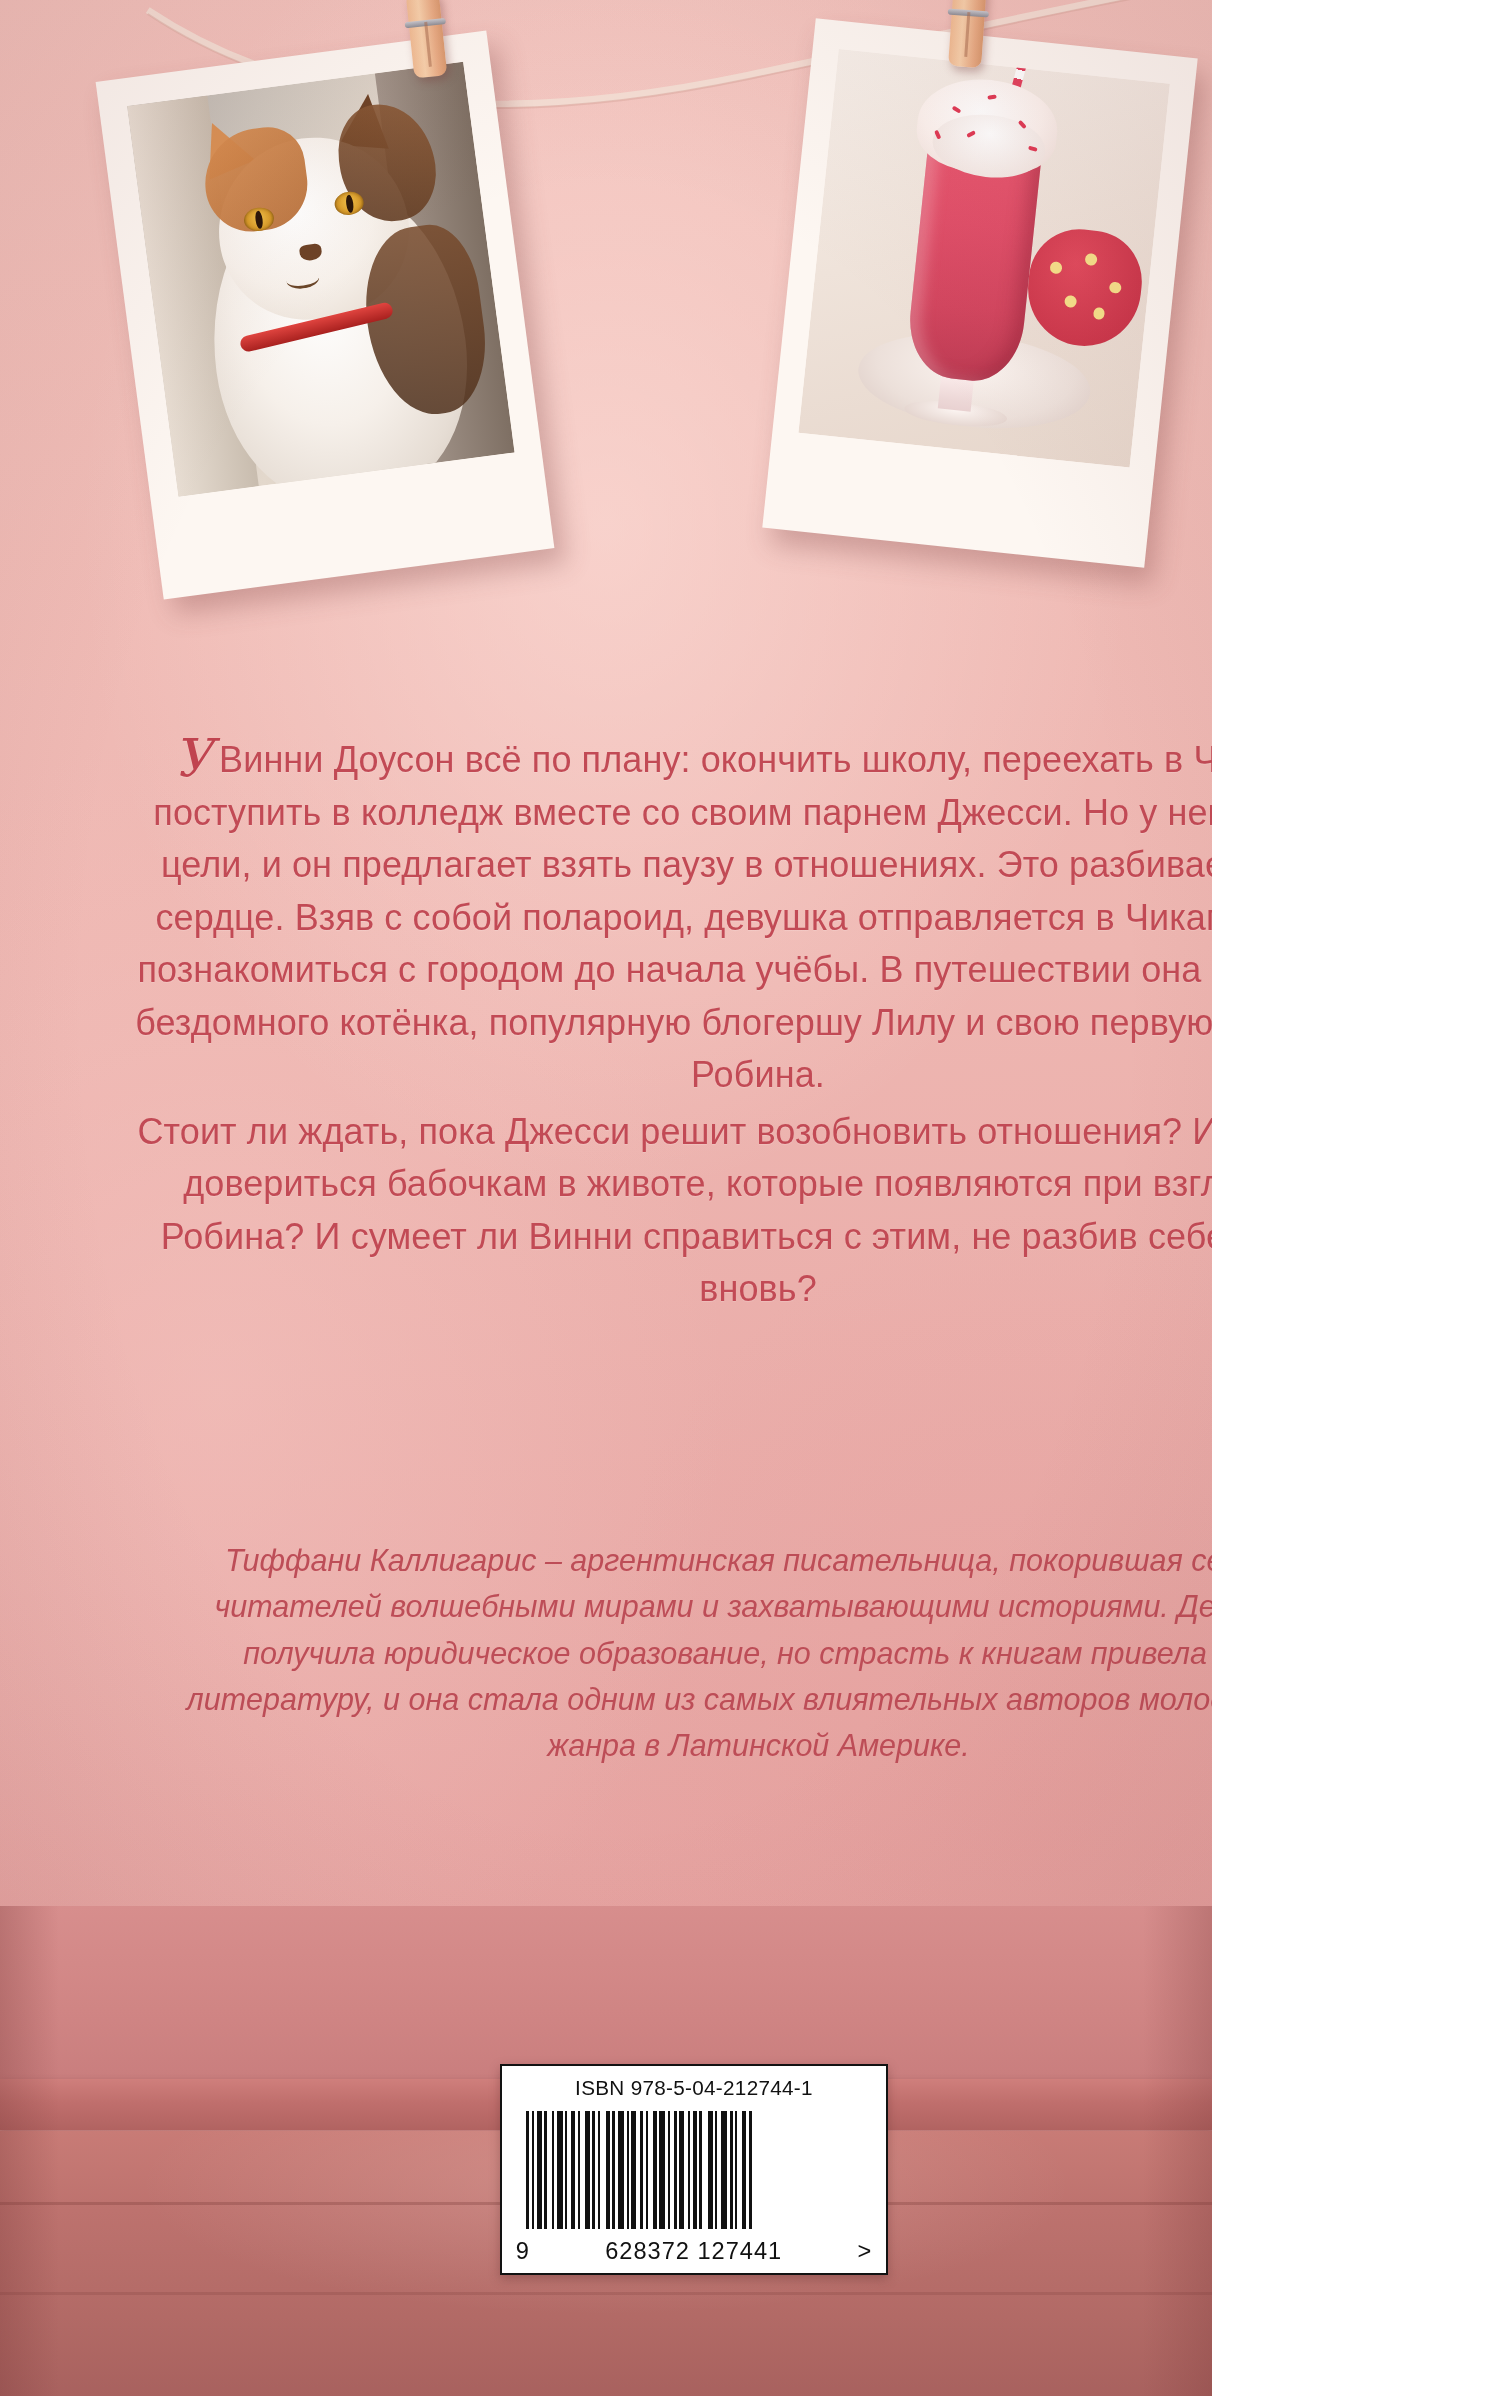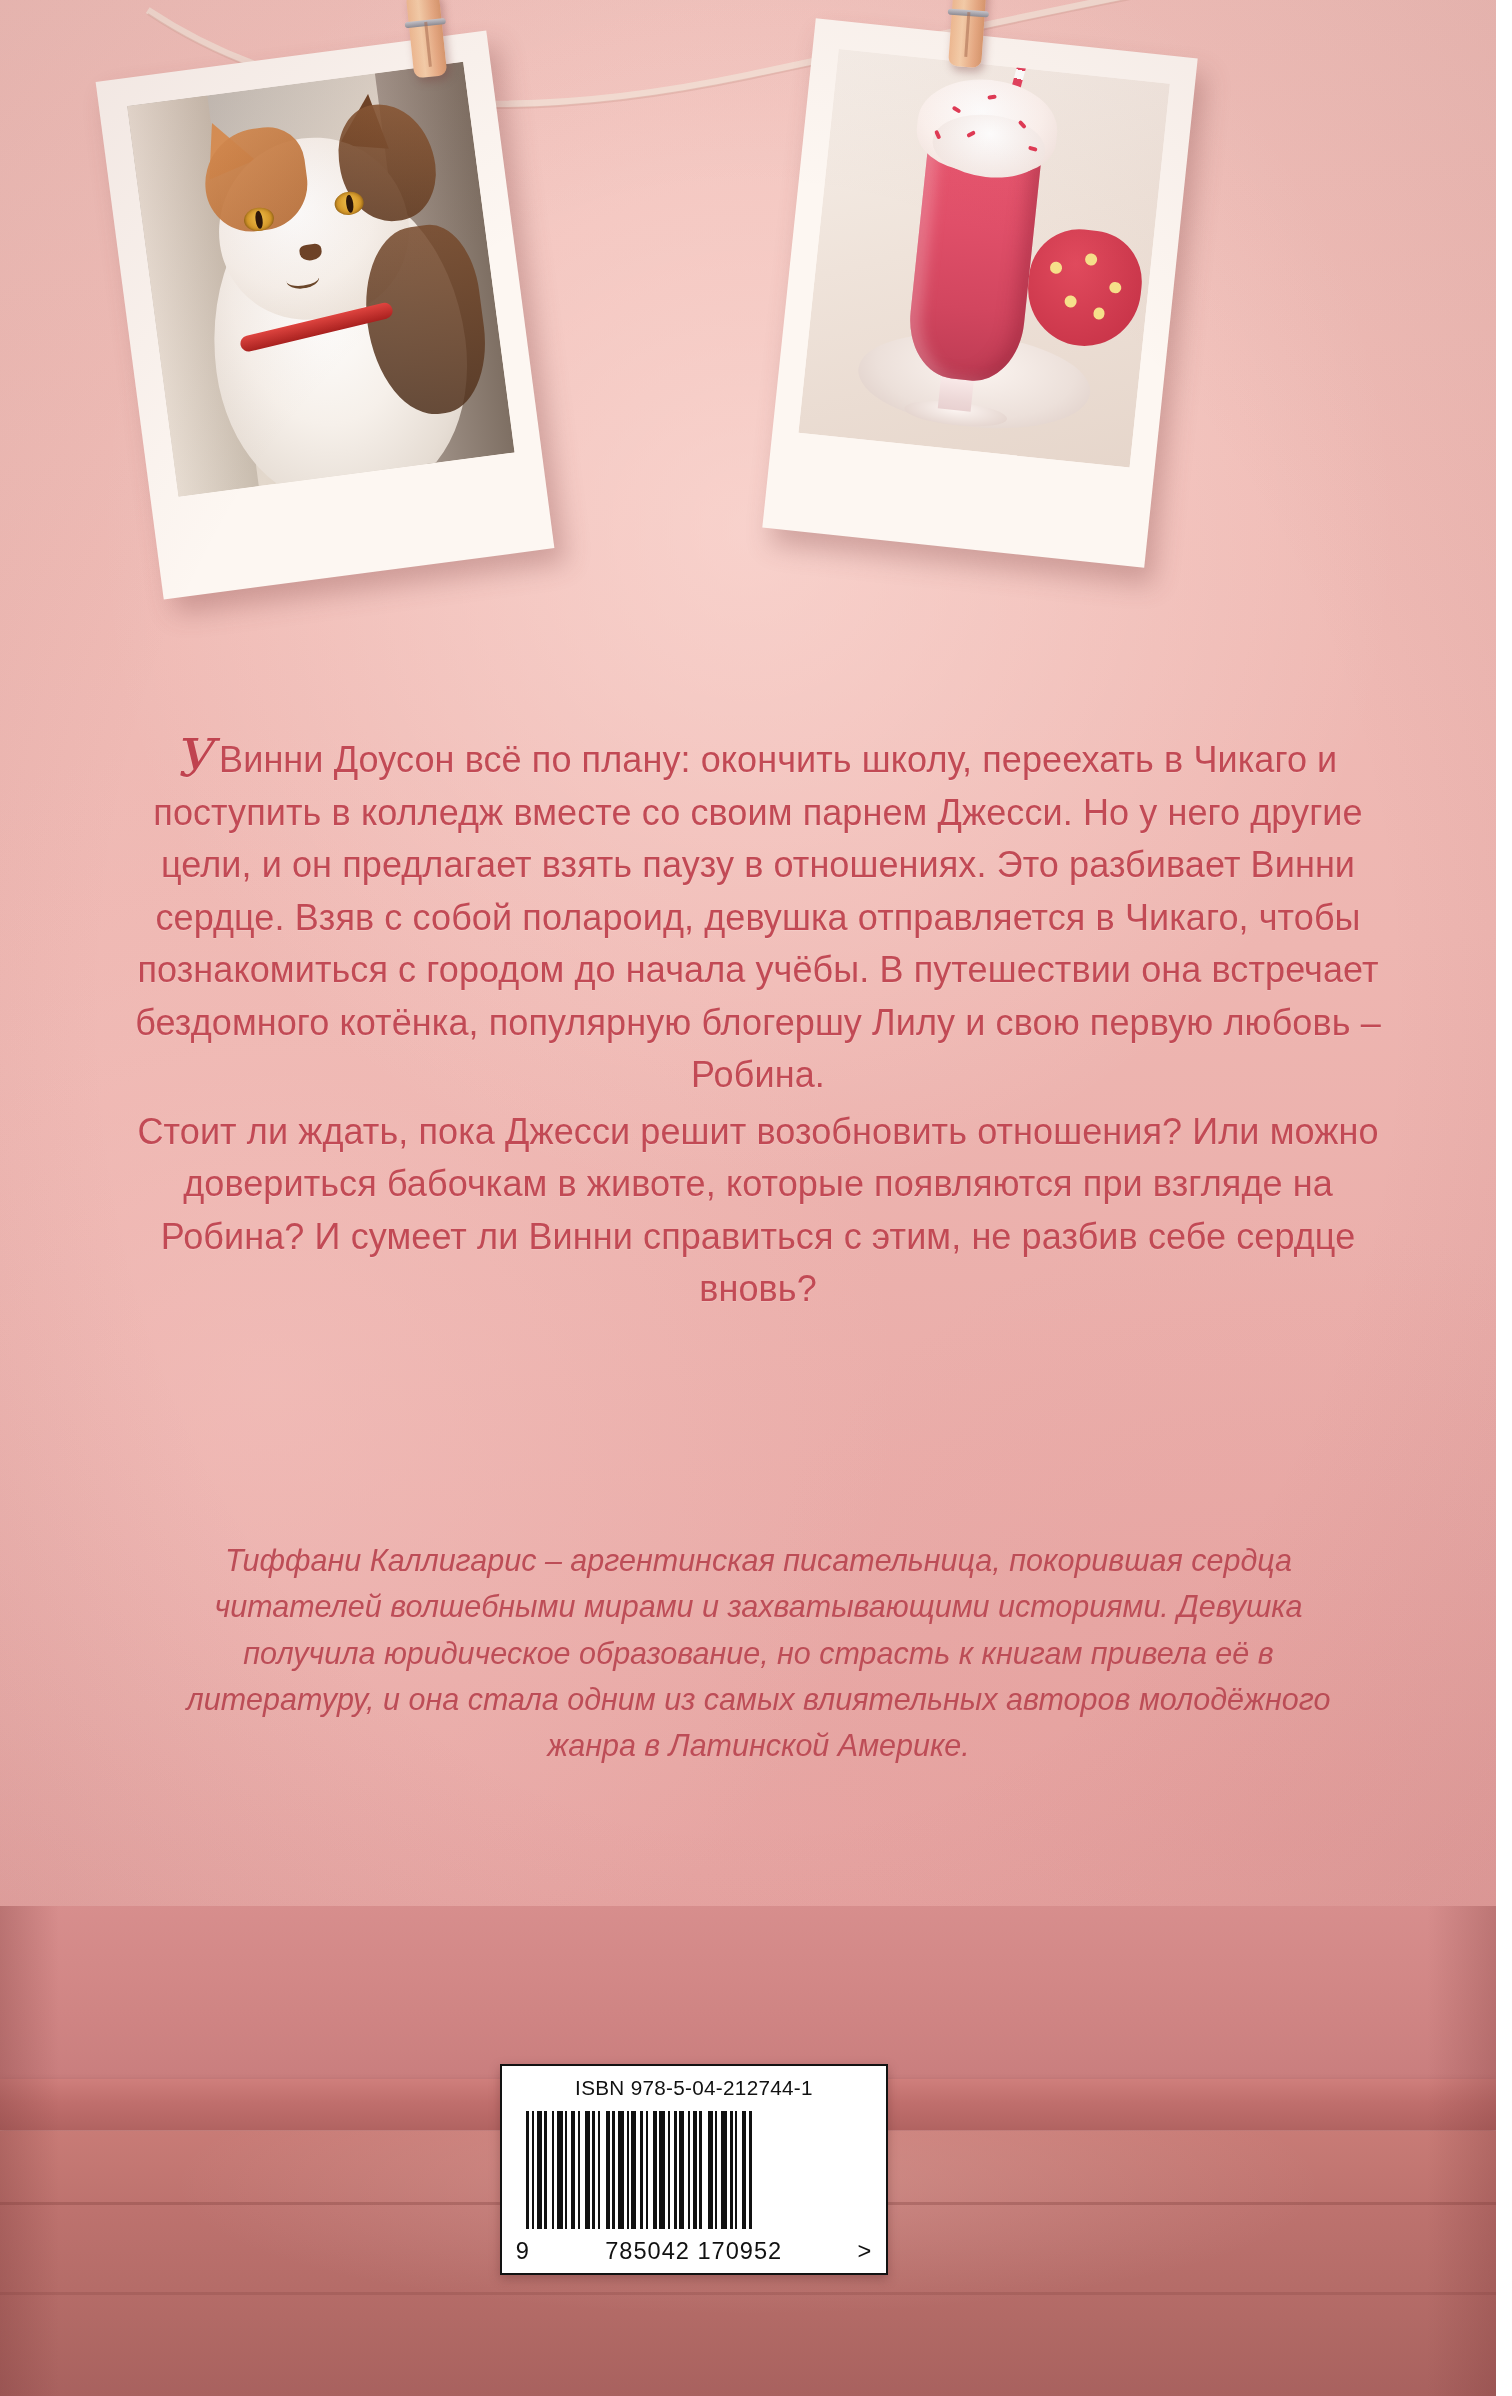--- a/index.html
+++ b/index.html
@@ -2,21 +2,21 @@
 <html><head>
 <meta charset="utf-8">
 <style>
   html, body {
     margin: 0;
     padding: 0;
     background: #ffffff;
   }
   .page {
     position: relative;
-    width: 1496px;
+    width: 1212px;
     height: 2397px;
     overflow: hidden;
     font-family: "Liberation Sans", sans-serif;
     background: linear-gradient(175deg, #f2c2bc 0%, #f0bdb7 18%, #eeb6b1 42%, #e8a9a6 68%, #e49f9d 85%, #dd9492 100%);
   }
 
   
   .wall-wash {
     position: absolute;
     inset: 0;
@@ -538,19 +538,19 @@
       <span style="width:3px"></span>
         <i style="width:2px"></i>
       <span style="width:2px"></span>
         <i style="width:4.9px"></i>
       <span style="width:3.9px"></span>
         <i style="width:3px"></i>
       <span style="width:3px"></span>
     </div>
     <div class="barcode-digits">
       <span>9</span>
-      <span>785042 170952</span>
+      <span>628372 127441</span>
       <span>&gt;</span>
     </div>
   </div>
 
 </div>
 
 
 </body></html>

